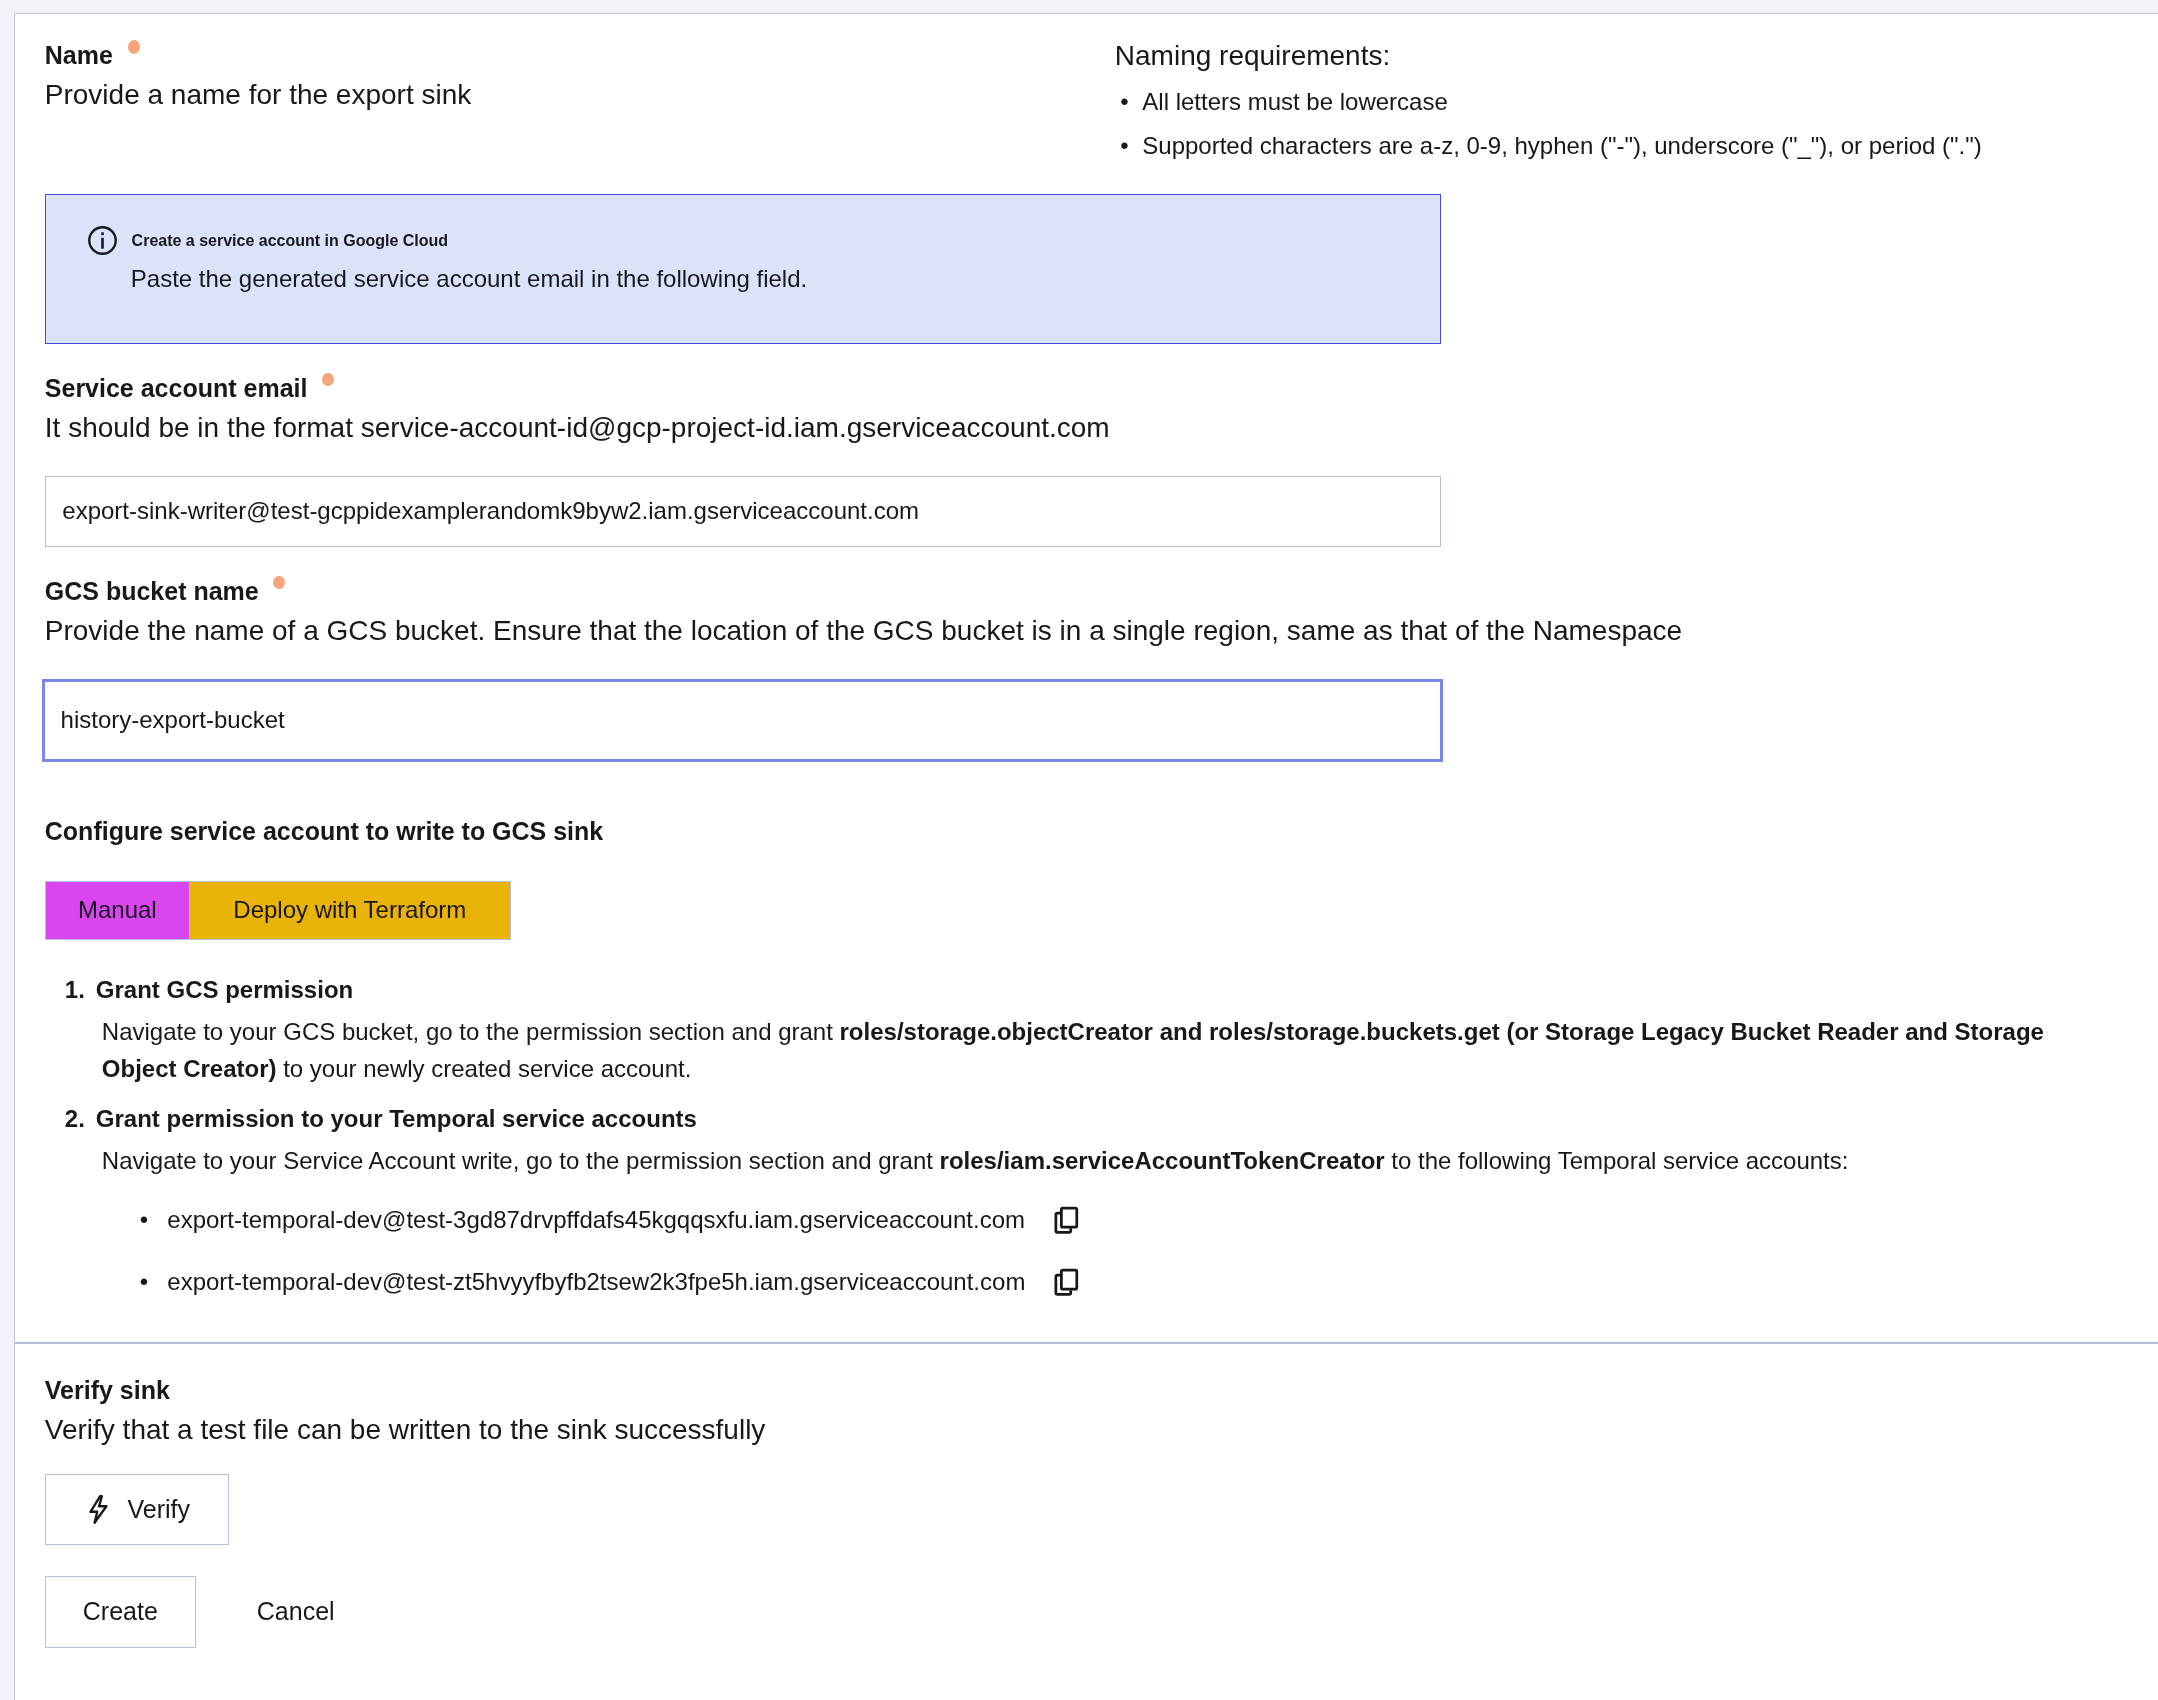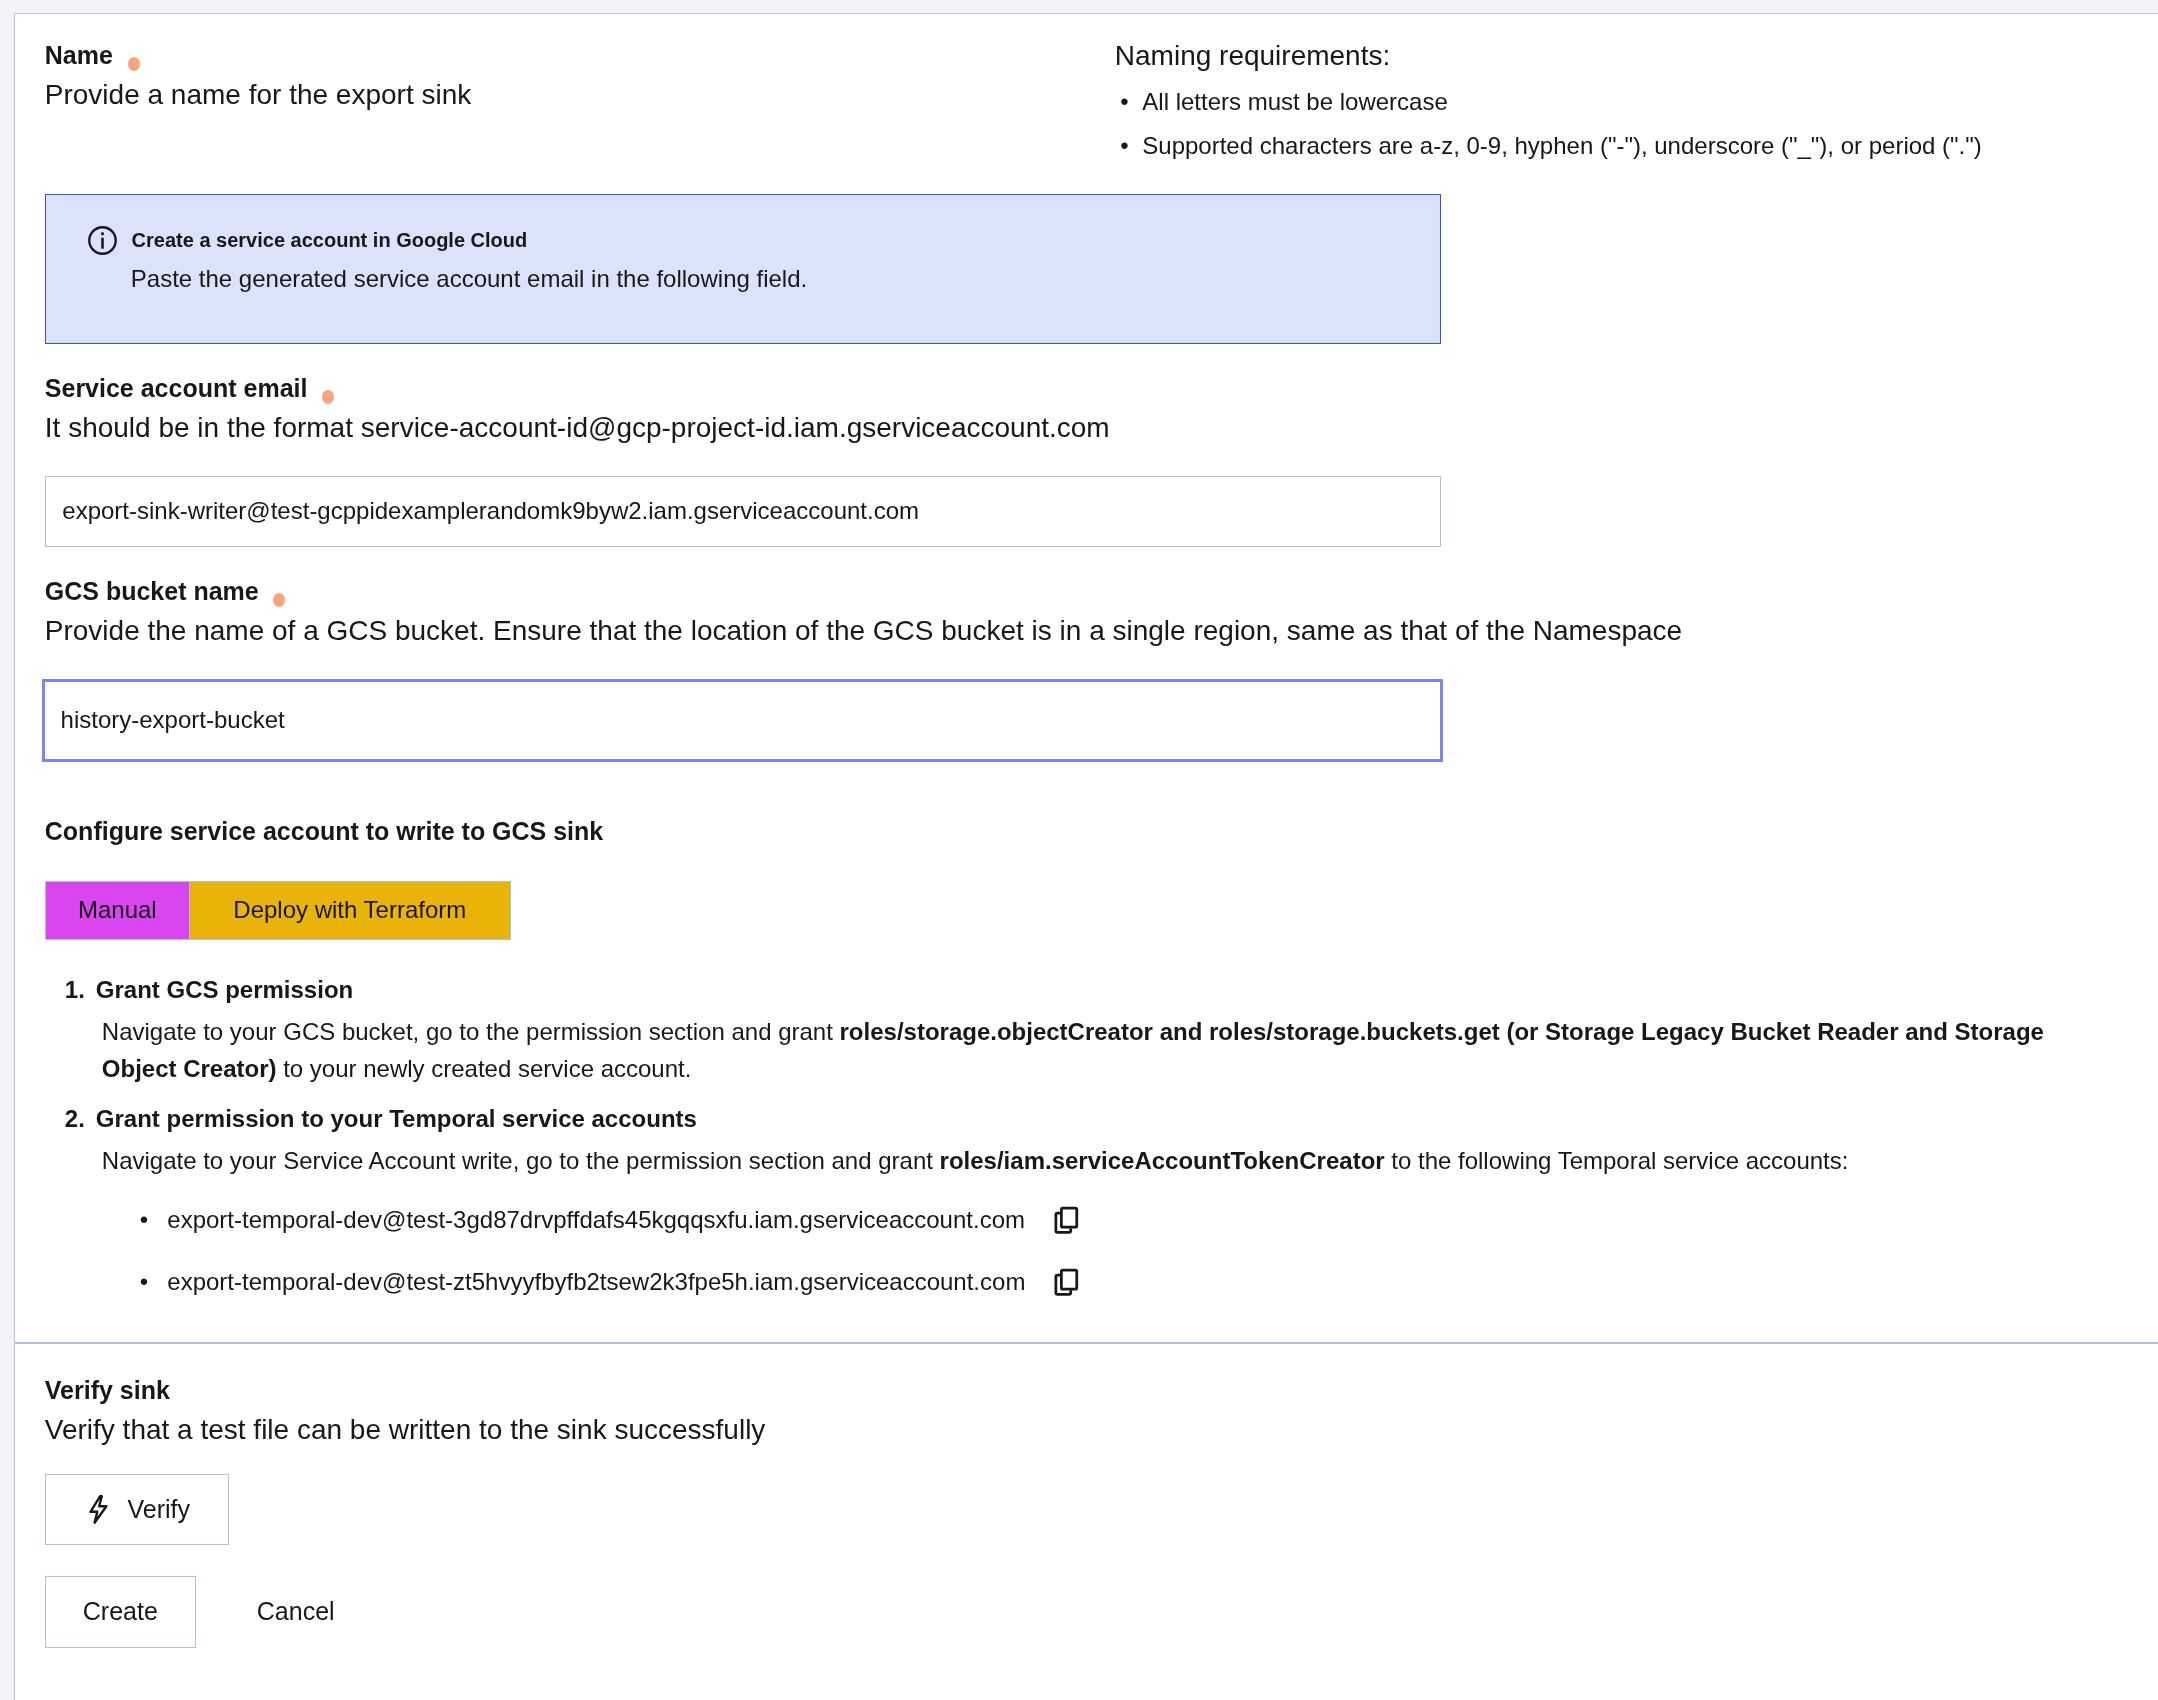--- a/index.html
+++ b/index.html
@@ -16,21 +16,21 @@
     width: 2149px; min-height: 1699px;
     background: #ffffff;
     border: 1.8px solid #b9c6de;
   }
   .content { padding: 26px 55px 0 30px; }
 
   .top-row { display: flex; }
   .col-left { width: 1029px; flex: none; }
   .col-right { margin-left: 41px; flex: 1; }
 
-  .field-label { display: flex; align-items: flex-end; font-size: 25px; font-weight: 700; line-height: 31px; }
+  .field-label { display: flex; align-items: flex-start; font-size: 25px; font-weight: 700; line-height: 31px; }
   .req-dot { width: 12px; height: 13.8px; border-radius: 50%; background: #f7a57d; margin-left: 14.7px; flex: none; }
   .field-desc { margin-top: 8px; font-size: 28px; line-height: 31px; }
 
   .text-input {
     display: block; margin-top: 37px; width: 100%; height: 71px;
     border: 1.8px solid #b2c0da; background: #fff;
     font-family: "Liberation Sans", sans-serif; font-size: 24px; color: #17171c;
     padding: 0 16.5px; outline: none;
   }
   .text-input.wide { width: 1396px; margin-top: 33px; }
@@ -45,21 +45,21 @@
   .nr-list li + li { margin-top: 13px; }
   .nr-list li::before { content: "•"; position: absolute; left: 5.5px; }
 
   .info-box {
     margin-top: 33px; width: 1396px; height: 150px;
     background: #dbe3fa; border: 1.8px solid #414be0;
     padding: 29px 18.4px 0 41px;
   }
   .info-title-row { display: flex; align-items: center; }
   .info-icon { flex: none; margin-right: 13.8px; }
-  .info-title { font-size: 20px; font-weight: 700; line-height: 33px; }
+  .info-title { font-size: 16px; font-weight: 700; line-height: 33px; }
   .info-body { margin-left: 44px; margin-top: 5.5px; font-size: 24px; line-height: 33px; }
 
   .mt-sec { margin-top: 29px; }
 
   .section-title { margin-top: 53px; font-size: 25px; font-weight: 700; line-height: 33px; }
 
   .tabs { margin-top: 33px; display: inline-flex; border: 1.8px solid #b2c0da; background: #fff; }
   .tab { height: 57px; display: flex; align-items: center; justify-content: center; font-size: 24px; cursor: default; }
   .tab.selected { width: 143px; background: #d946ef; }
   .tab.unselected { width: 321px; background: #eab308; border-left: 1.8px solid #b2c0da; }

